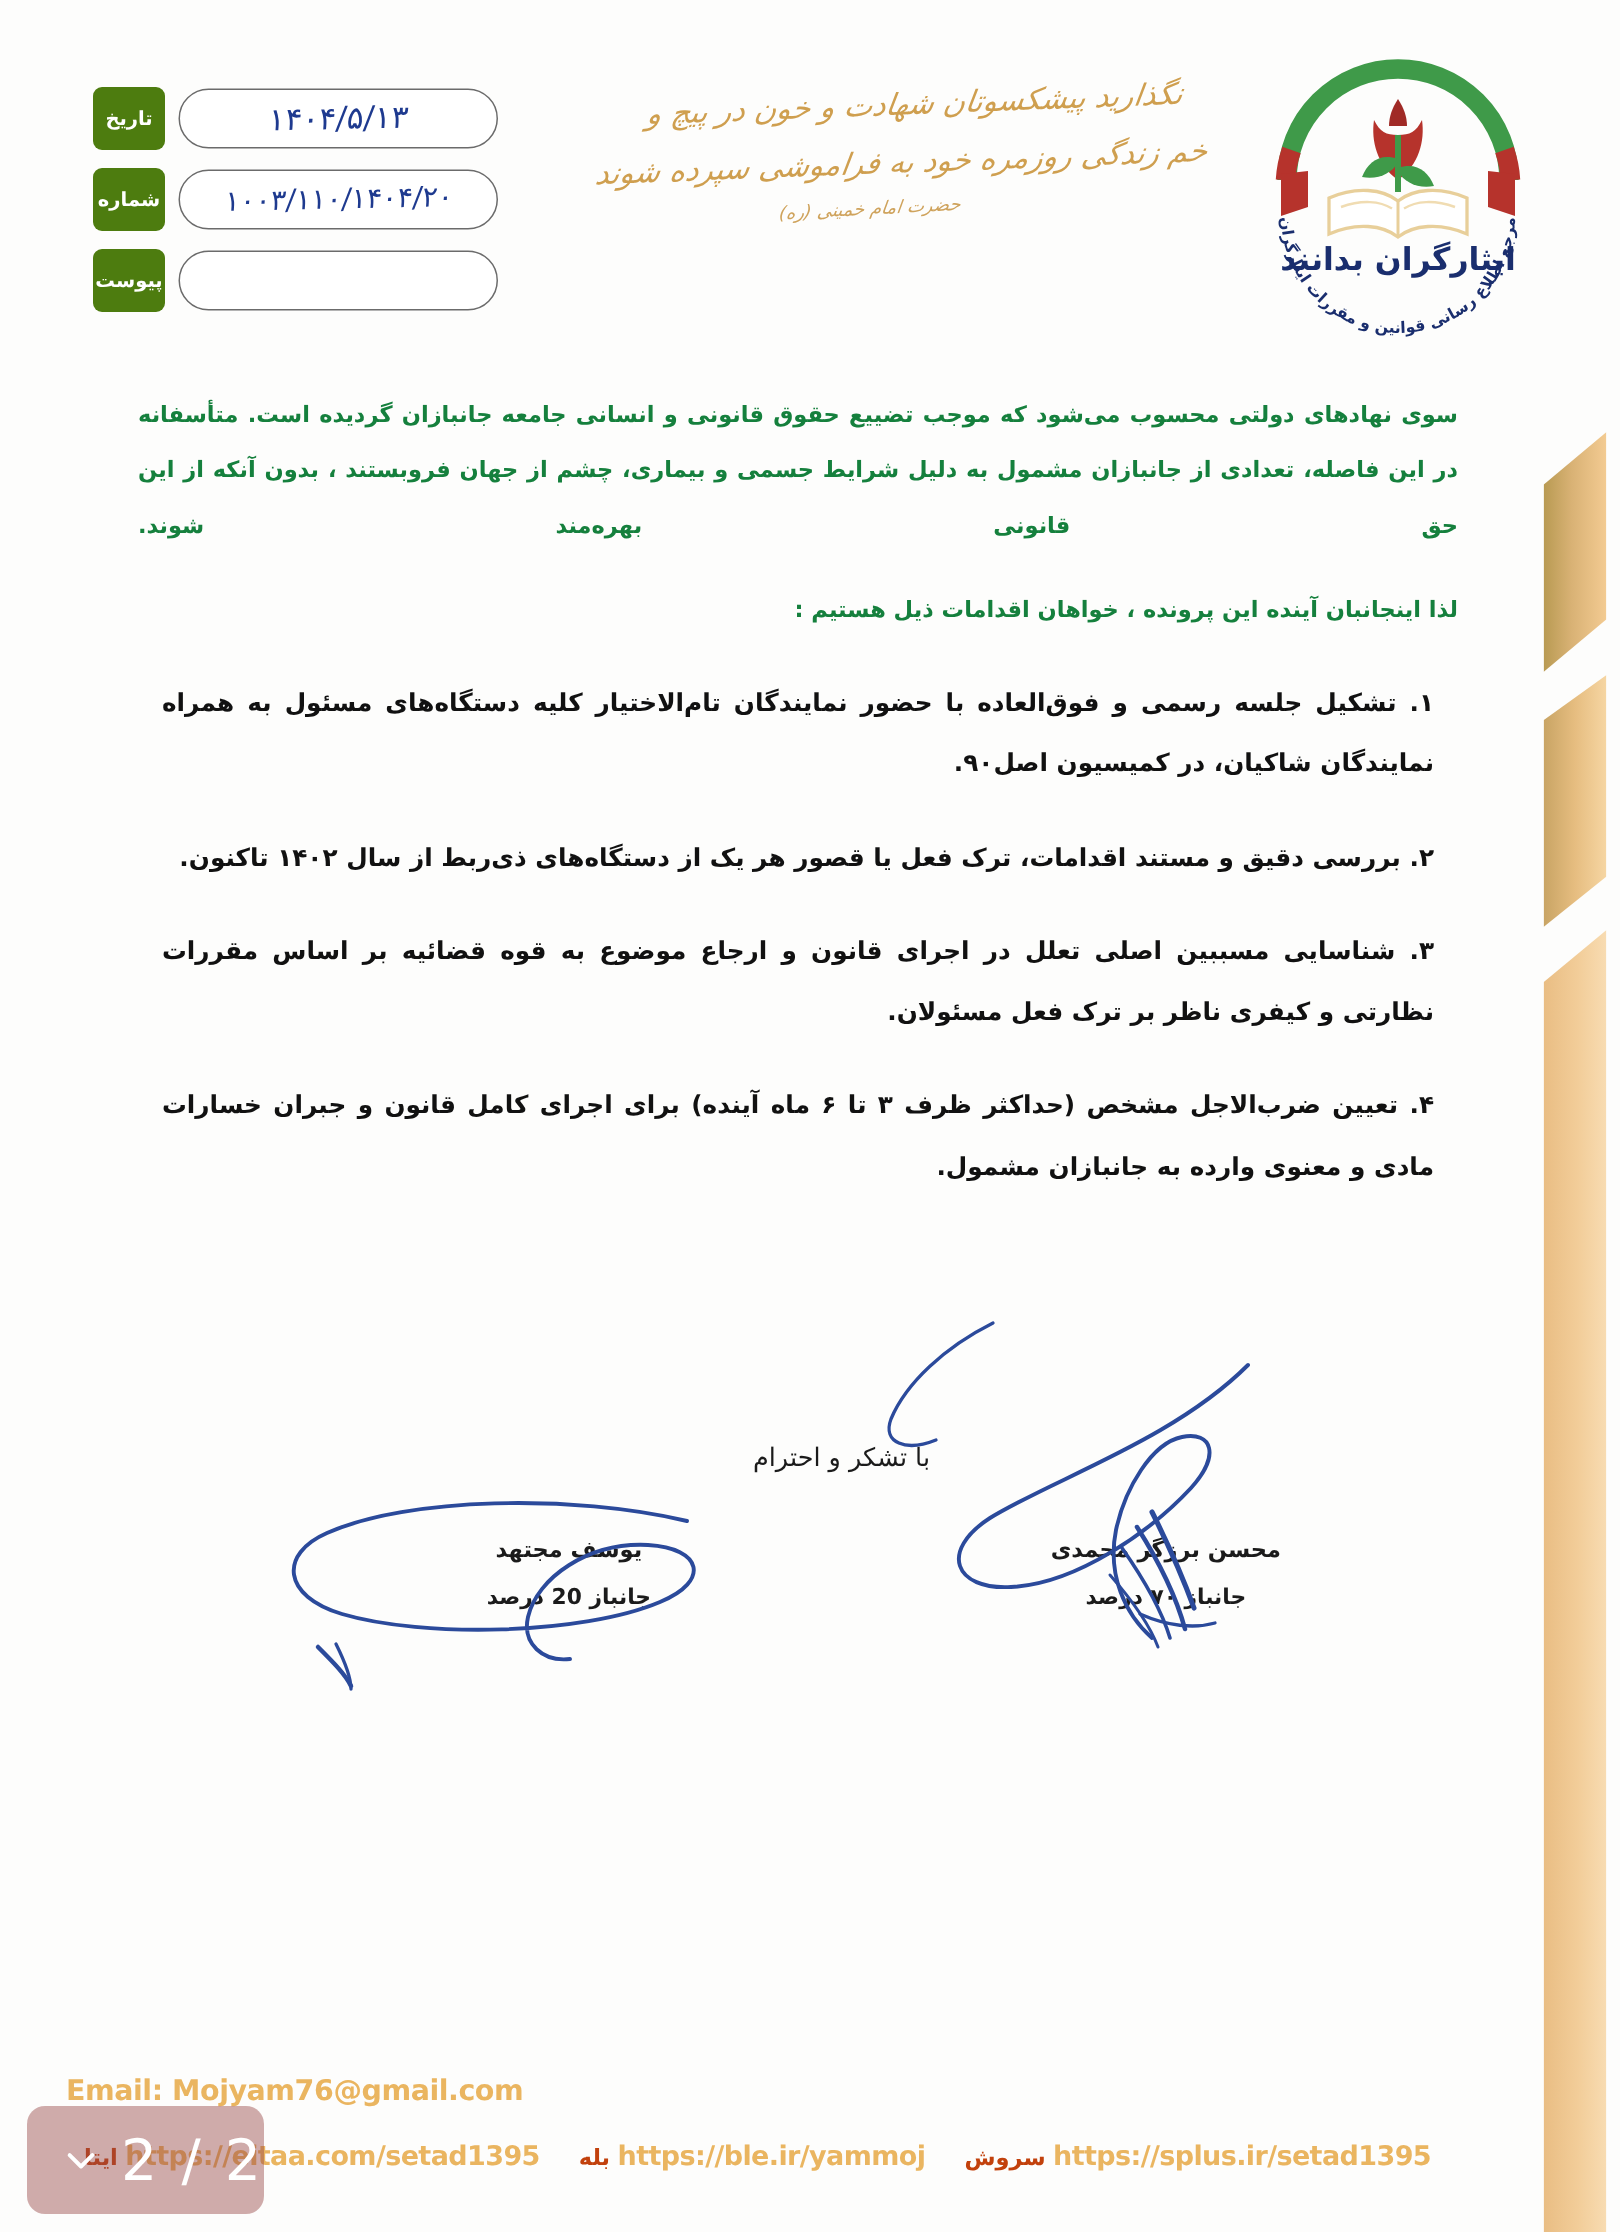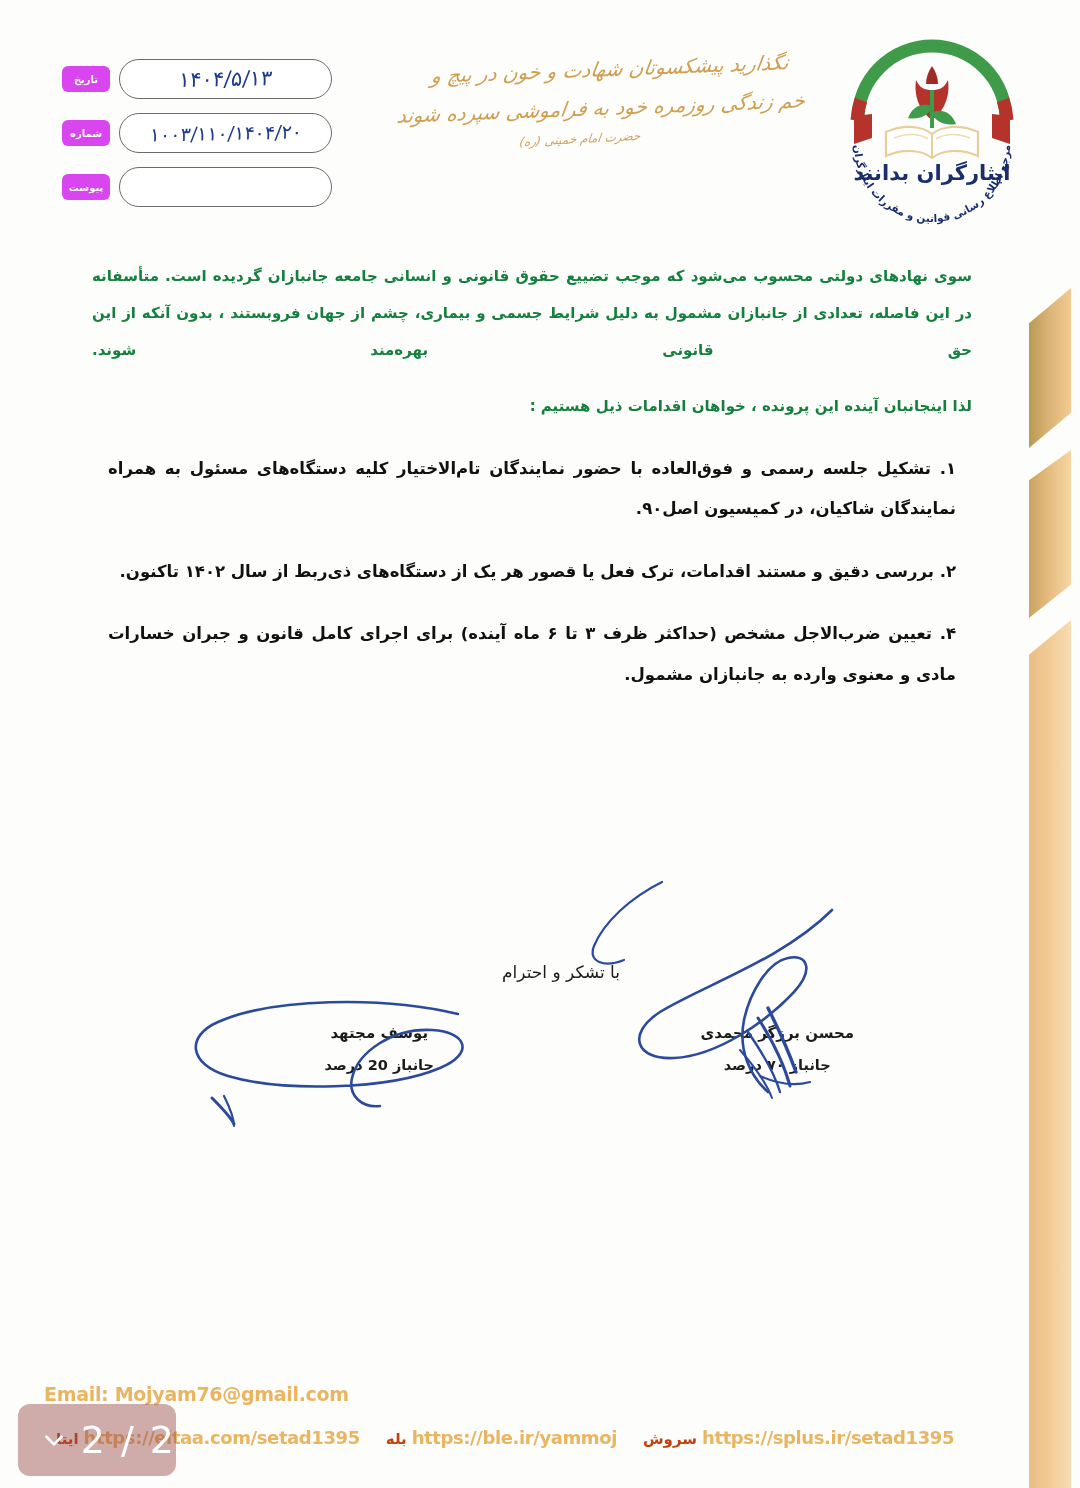--- a/index.html
+++ b/index.html
@@ -44,25 +44,25 @@
   }
   .meta-row {
     display: flex;
     flex-direction: row-reverse;
     align-items: center;
     gap: 9px;
     height: 42px;
   }
   .meta-label {
     flex: 0 0 48px;
-    height: 26px;
+    height: 42px;
     border-radius: 6px;
-    background: #d946ef;
+    background: #4d7c0f;
     color: #ffffff;
-    font-size: 10px;
+    font-size: 13px;
     font-weight: bold;
     display: flex;
     align-items: center;
     justify-content: center;
     letter-spacing: 0;
   }
   .meta-value-box {
     flex: 1 1 auto;
     height: 38px;
     border: 1.6px solid #6b6b6b;
@@ -366,20 +366,21 @@
 
   <div class="body-wrap">
 
     <p class="para">سوی نهادهای دولتی محسوب می‌شود که موجب تضییع حقوق قانونی و انسانی جامعه جانبازان گردیده است. متأسفانه در این فاصله، تعدادی از جانبازان مشمول به دلیل شرایط جسمی و بیماری، چشم از جهان فروبستند ، بدون آنکه از این حق قانونی بهره‌مند شوند.</p>
 
     <p class="para tight lead">لذا اینجانبان آینده این پرونده ، خواهان اقدامات ذیل هستیم :</p>
 
     <ol class="actions">
       <li>۱. تشکیل جلسه رسمی و فوق‌العاده با حضور نمایندگان تام‌الاختیار کلیه دستگاه‌های مسئول به همراه نمایندگان شاکیان، در کمیسیون اصل۹۰.</li>
       <li>۲. بررسی دقیق و مستند اقدامات، ترک فعل یا قصور هر یک از دستگاه‌های ذی‌ربط از سال ۱۴۰۲ تاکنون.</li>
+      <li>۳. شناسایی مسببین اصلی تعلل در اجرای قانون و ارجاع موضوع به قوه قضائیه بر اساس مقررات نظارتی و کیفری ناظر بر ترک فعل مسئولان.</li>
       <li>۴. تعیین ضرب‌الاجل مشخص (حداکثر ظرف ۳ تا ۶ ماه آینده) برای اجرای کامل قانون و جبران خسارات مادی و معنوی وارده به جانبازان مشمول.</li>
     </ol>
 
   </div>
 
   <div class="sign-zone">
 
     <div class="regards">با تشکر و احترام</div>
 
     <div class="sig right">

